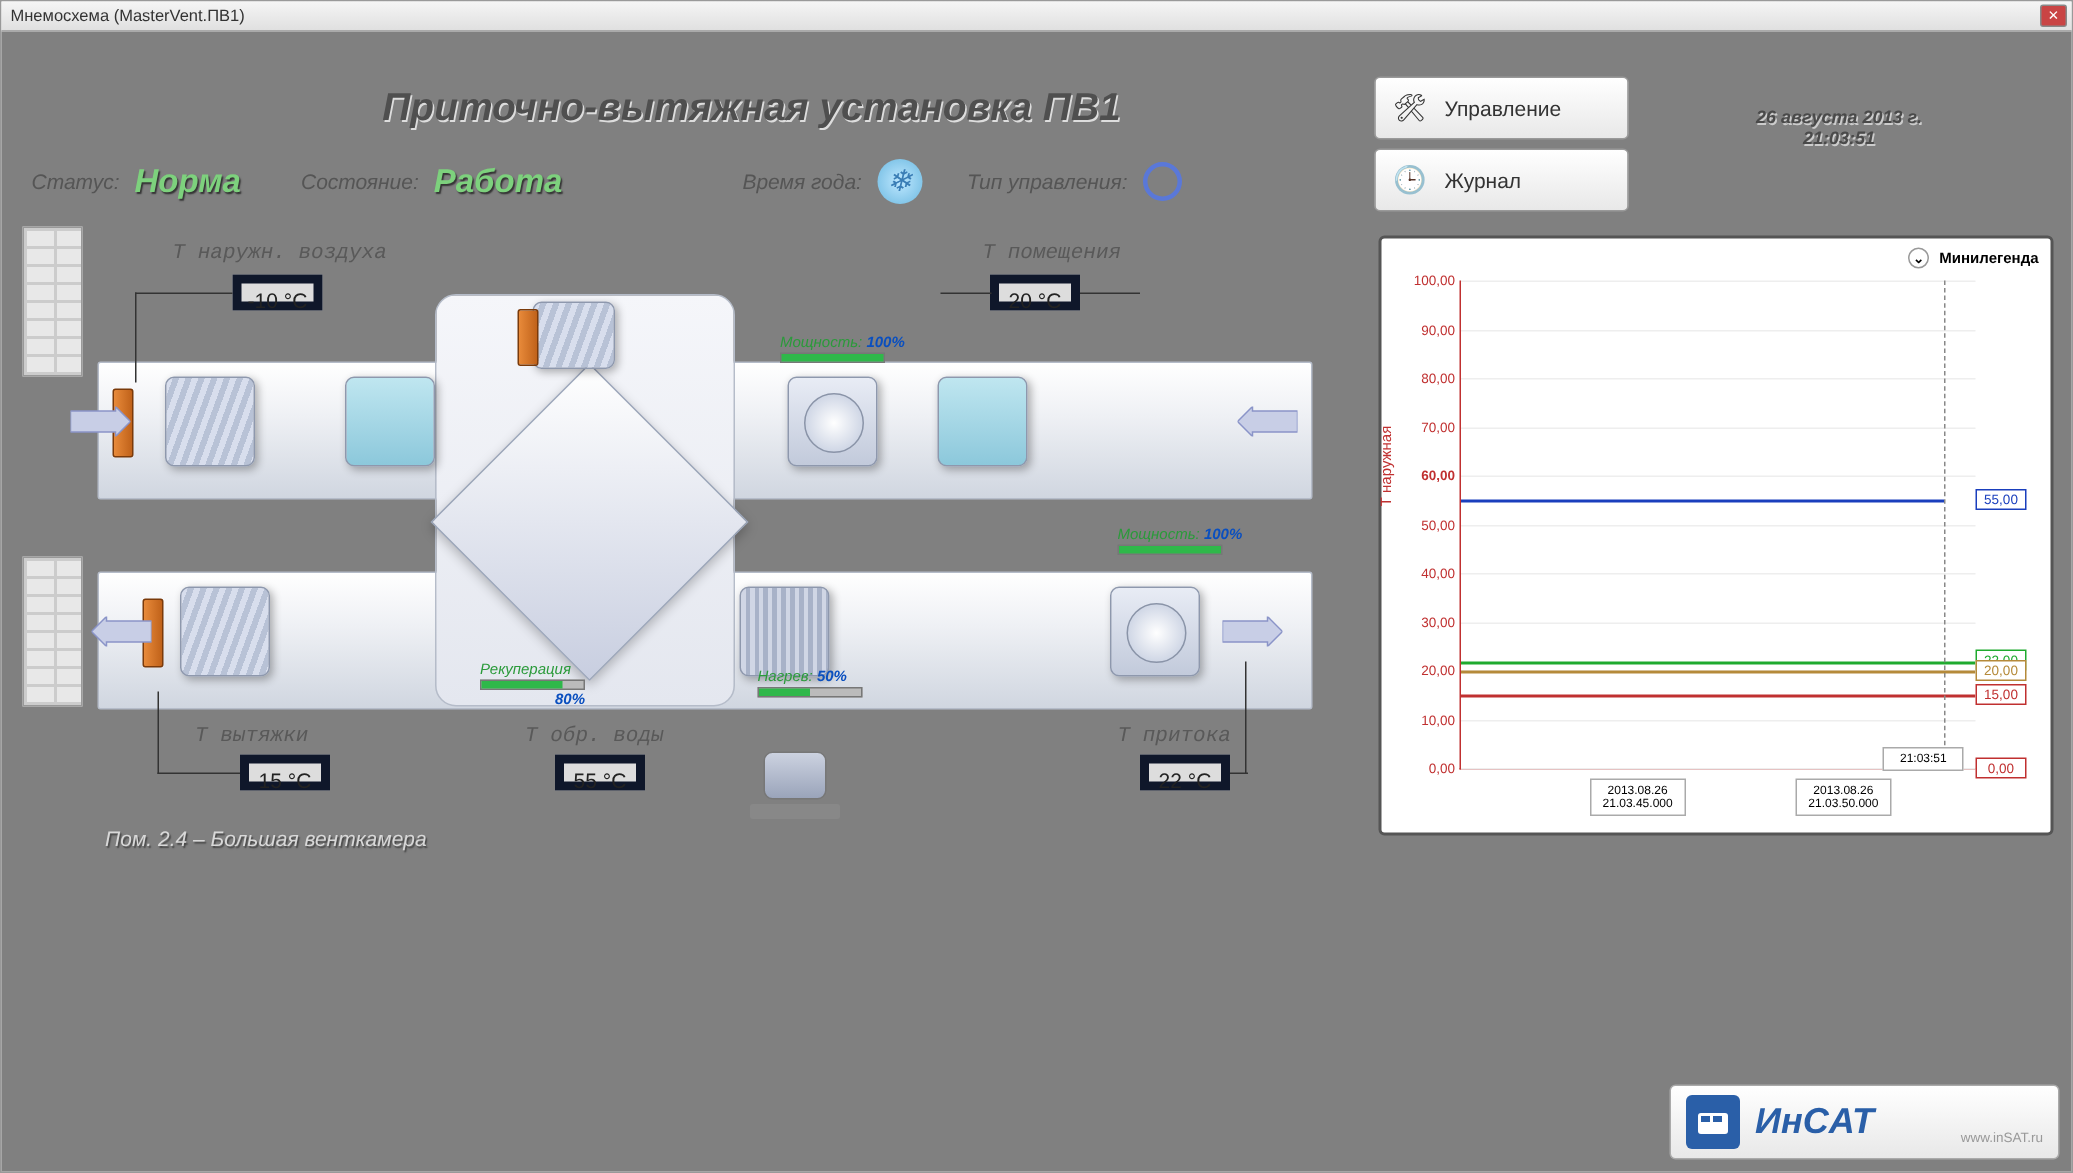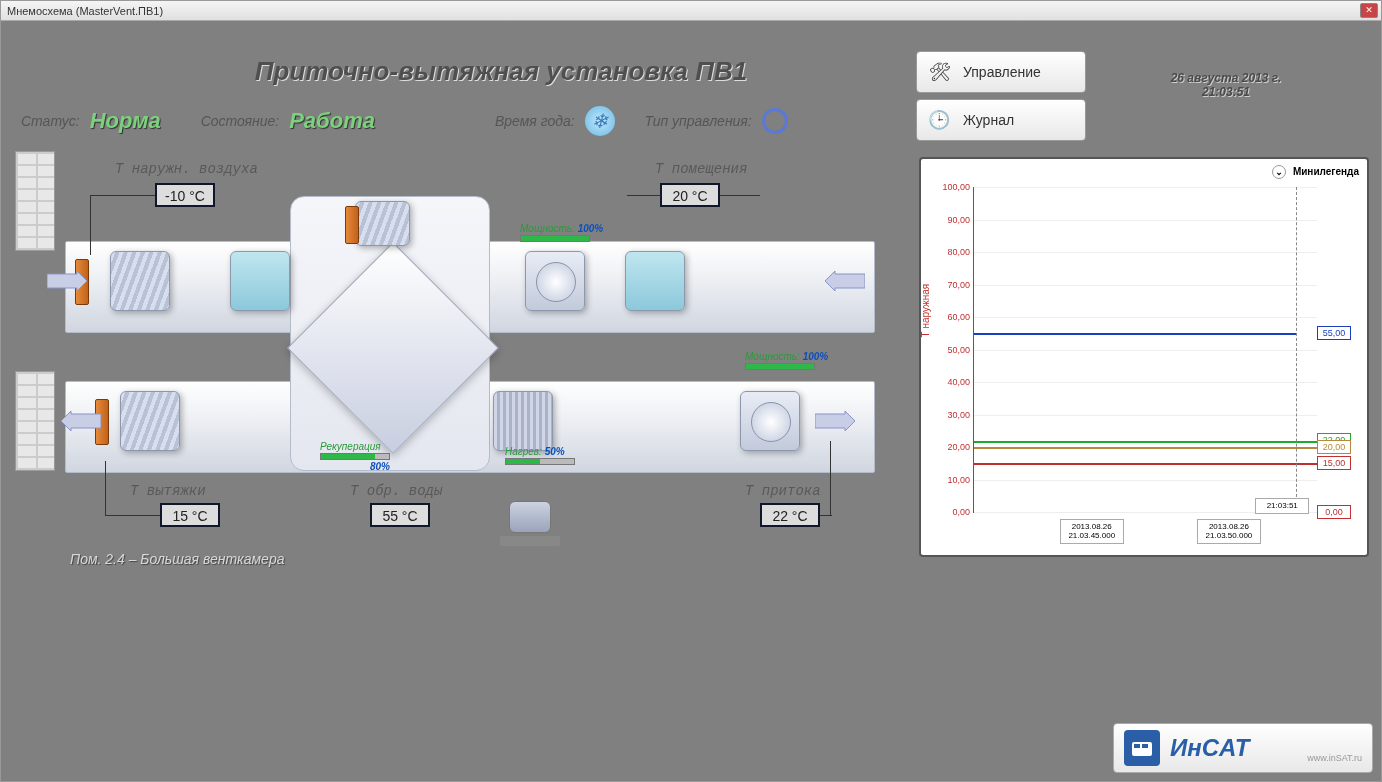--- a/index.html
+++ b/index.html
@@ -203,21 +203,21 @@
   position: absolute;
   font-style: italic;
   font-size: 14px;
   color: #595959;
   font-family: Liberation Mono, monospace;
 }
 .sensor-box {
   position: absolute;
   width: 60px; height: 24px;
   background: #ddd;
-  border: 2px solid #0f172a;
+  border: 6px solid #0f172a;
   text-align: center;
   line-height: 22px;
   font-size: 14px;
   color: #222;
 }
 .sensor-line {
   position: absolute;
   border-left: 1px solid #333;
   border-top: 1px solid #333;
 }
@@ -465,21 +465,21 @@
           <div class="y-tick" style="top: 90%;">10,00</div>
           <div class="grid-h" style="top: 80%;"></div>
           <div class="y-tick" style="top: 80%;">20,00</div>
           <div class="grid-h" style="top: 70%;"></div>
           <div class="y-tick" style="top: 70%;">30,00</div>
           <div class="grid-h" style="top: 60%;"></div>
           <div class="y-tick" style="top: 60%;">40,00</div>
           <div class="grid-h" style="top: 50%;"></div>
           <div class="y-tick" style="top: 50%;">50,00</div>
           <div class="grid-h" style="top: 40%;"></div>
-          <div class="y-tick" style="top: 40%;">60,00</div>
+          <div class="y-tick" style="top: 40%; font-weight: bold;">60,00</div>
           <div class="grid-h" style="top: 30%;"></div>
           <div class="y-tick" style="top: 30%;">70,00</div>
           <div class="grid-h" style="top: 20%;"></div>
           <div class="y-tick" style="top: 20%;">80,00</div>
           <div class="grid-h" style="top: 10%;"></div>
           <div class="y-tick" style="top: 10%;">90,00</div>
           <div class="grid-h" style="top: 0%;"></div>
           <div class="y-tick" style="top: 0%;">100,00</div>
           <div class="series-line" style="top: 45%; right: 6%; background: rgb(26, 63, 189);"></div>
           <div class="series-tag" style="top: calc(45% - 7px); left: 100%; border-color: rgb(26, 63, 189); color: rgb(26, 63, 189);">55,00</div>

